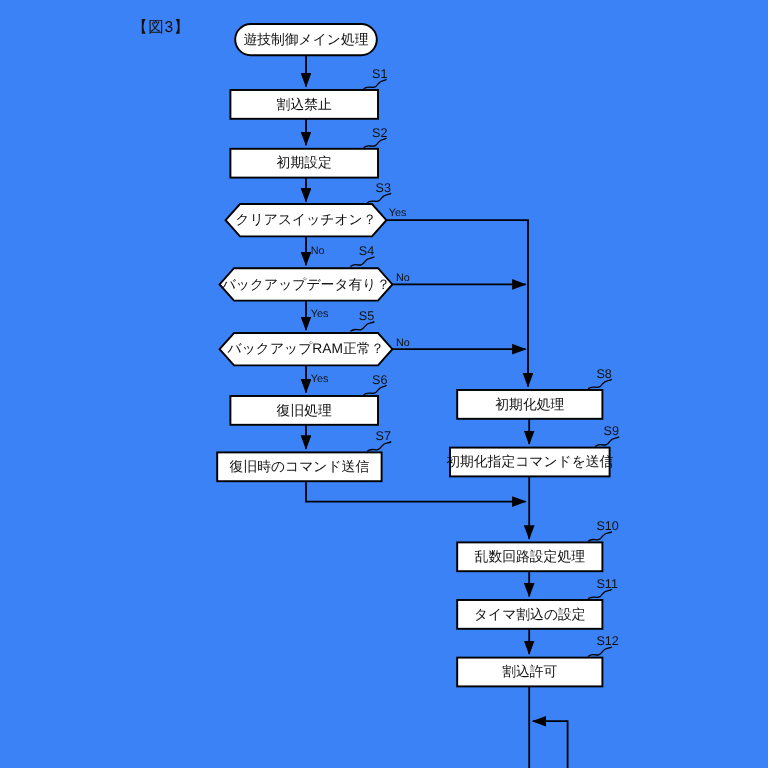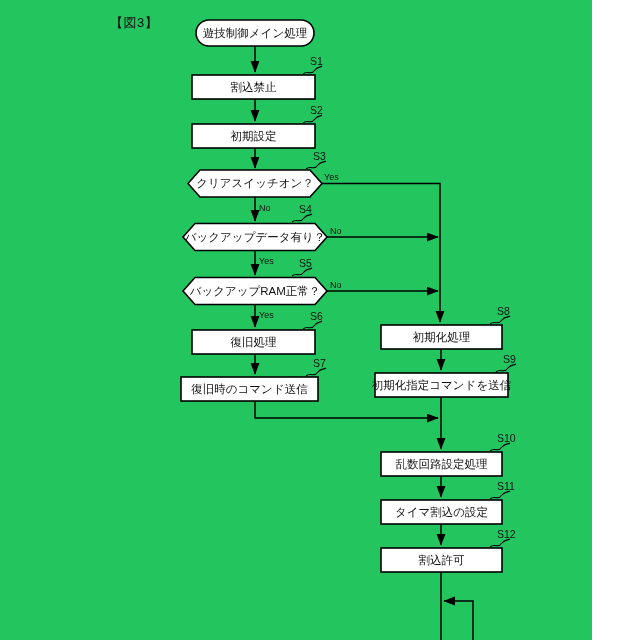--- a/index.html
+++ b/index.html
@@ -2,23 +2,23 @@
 <html><head>
 <meta charset="utf-8">
 <style>
   html, body {
     margin: 0;
     padding: 0;
     background: #ffffff;
   }
   #page {
     position: relative;
-    width: 592px;
+    width: 640px;
     height: 640px;
-    background: #22c55e;
+    background: #3b82f6;
     font-family: "Liberation Sans", "DejaVu Sans", sans-serif;
     overflow: hidden;
     text-align: center;
   }
   #figure-svg {
     position: absolute;
     left: 0;
     top: 0;
     width: 640px;
     height: 640px;

